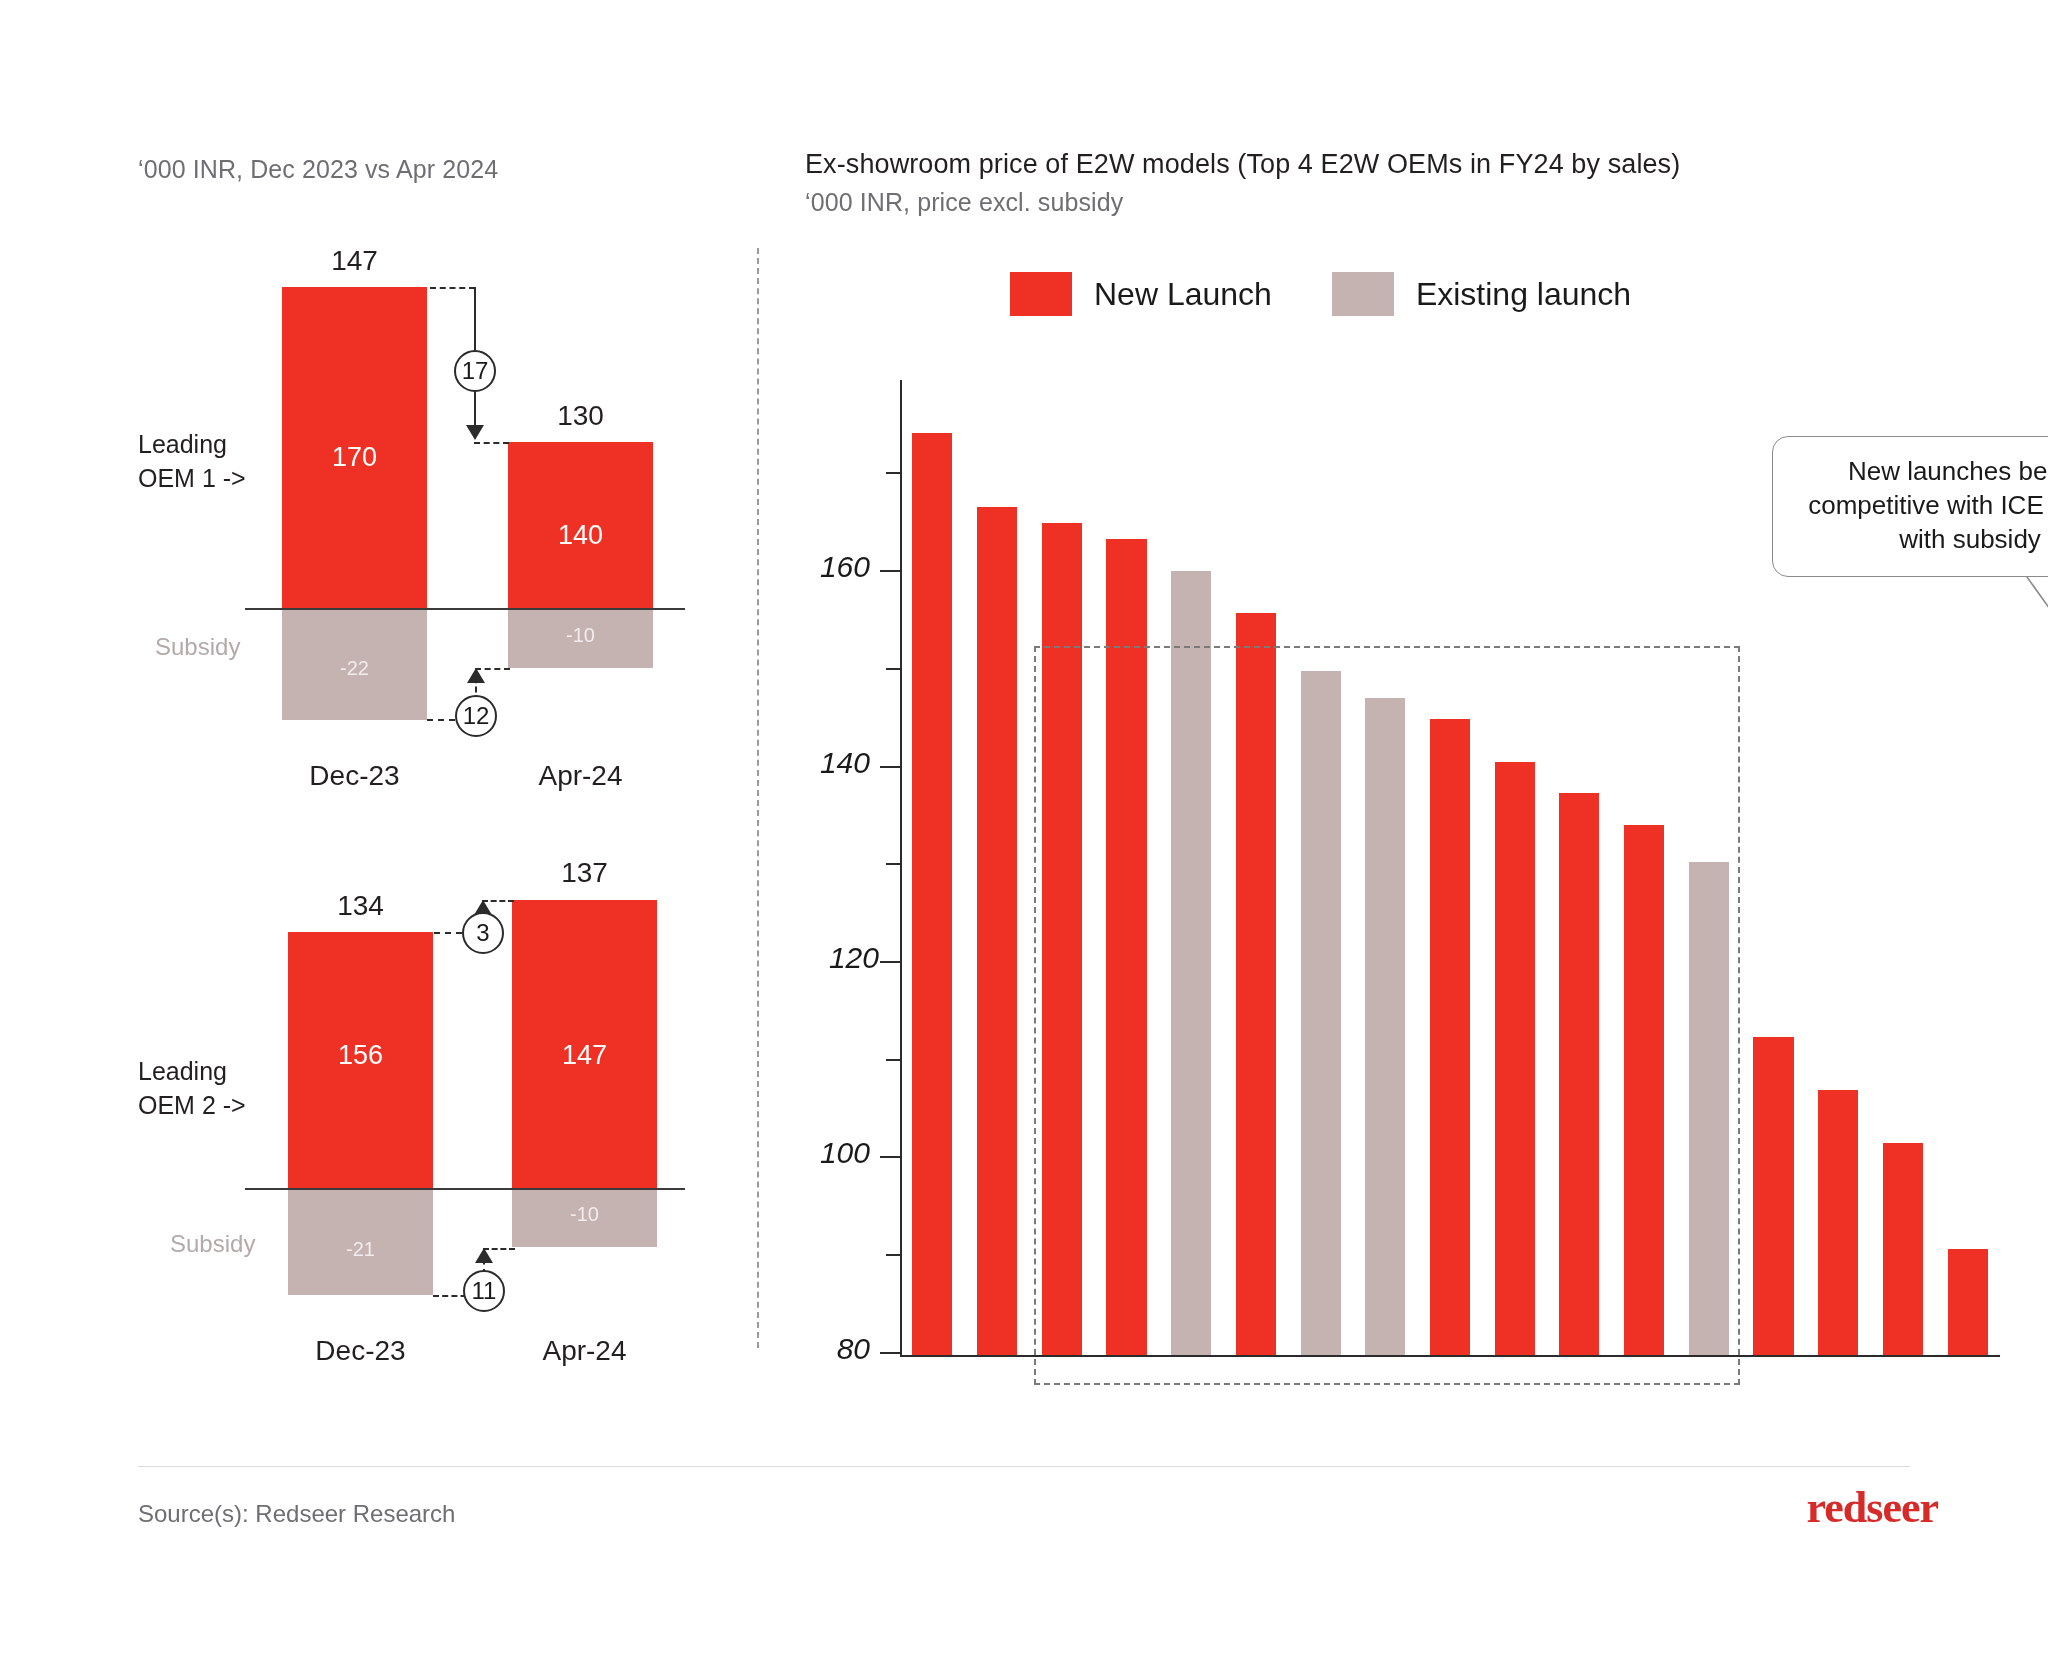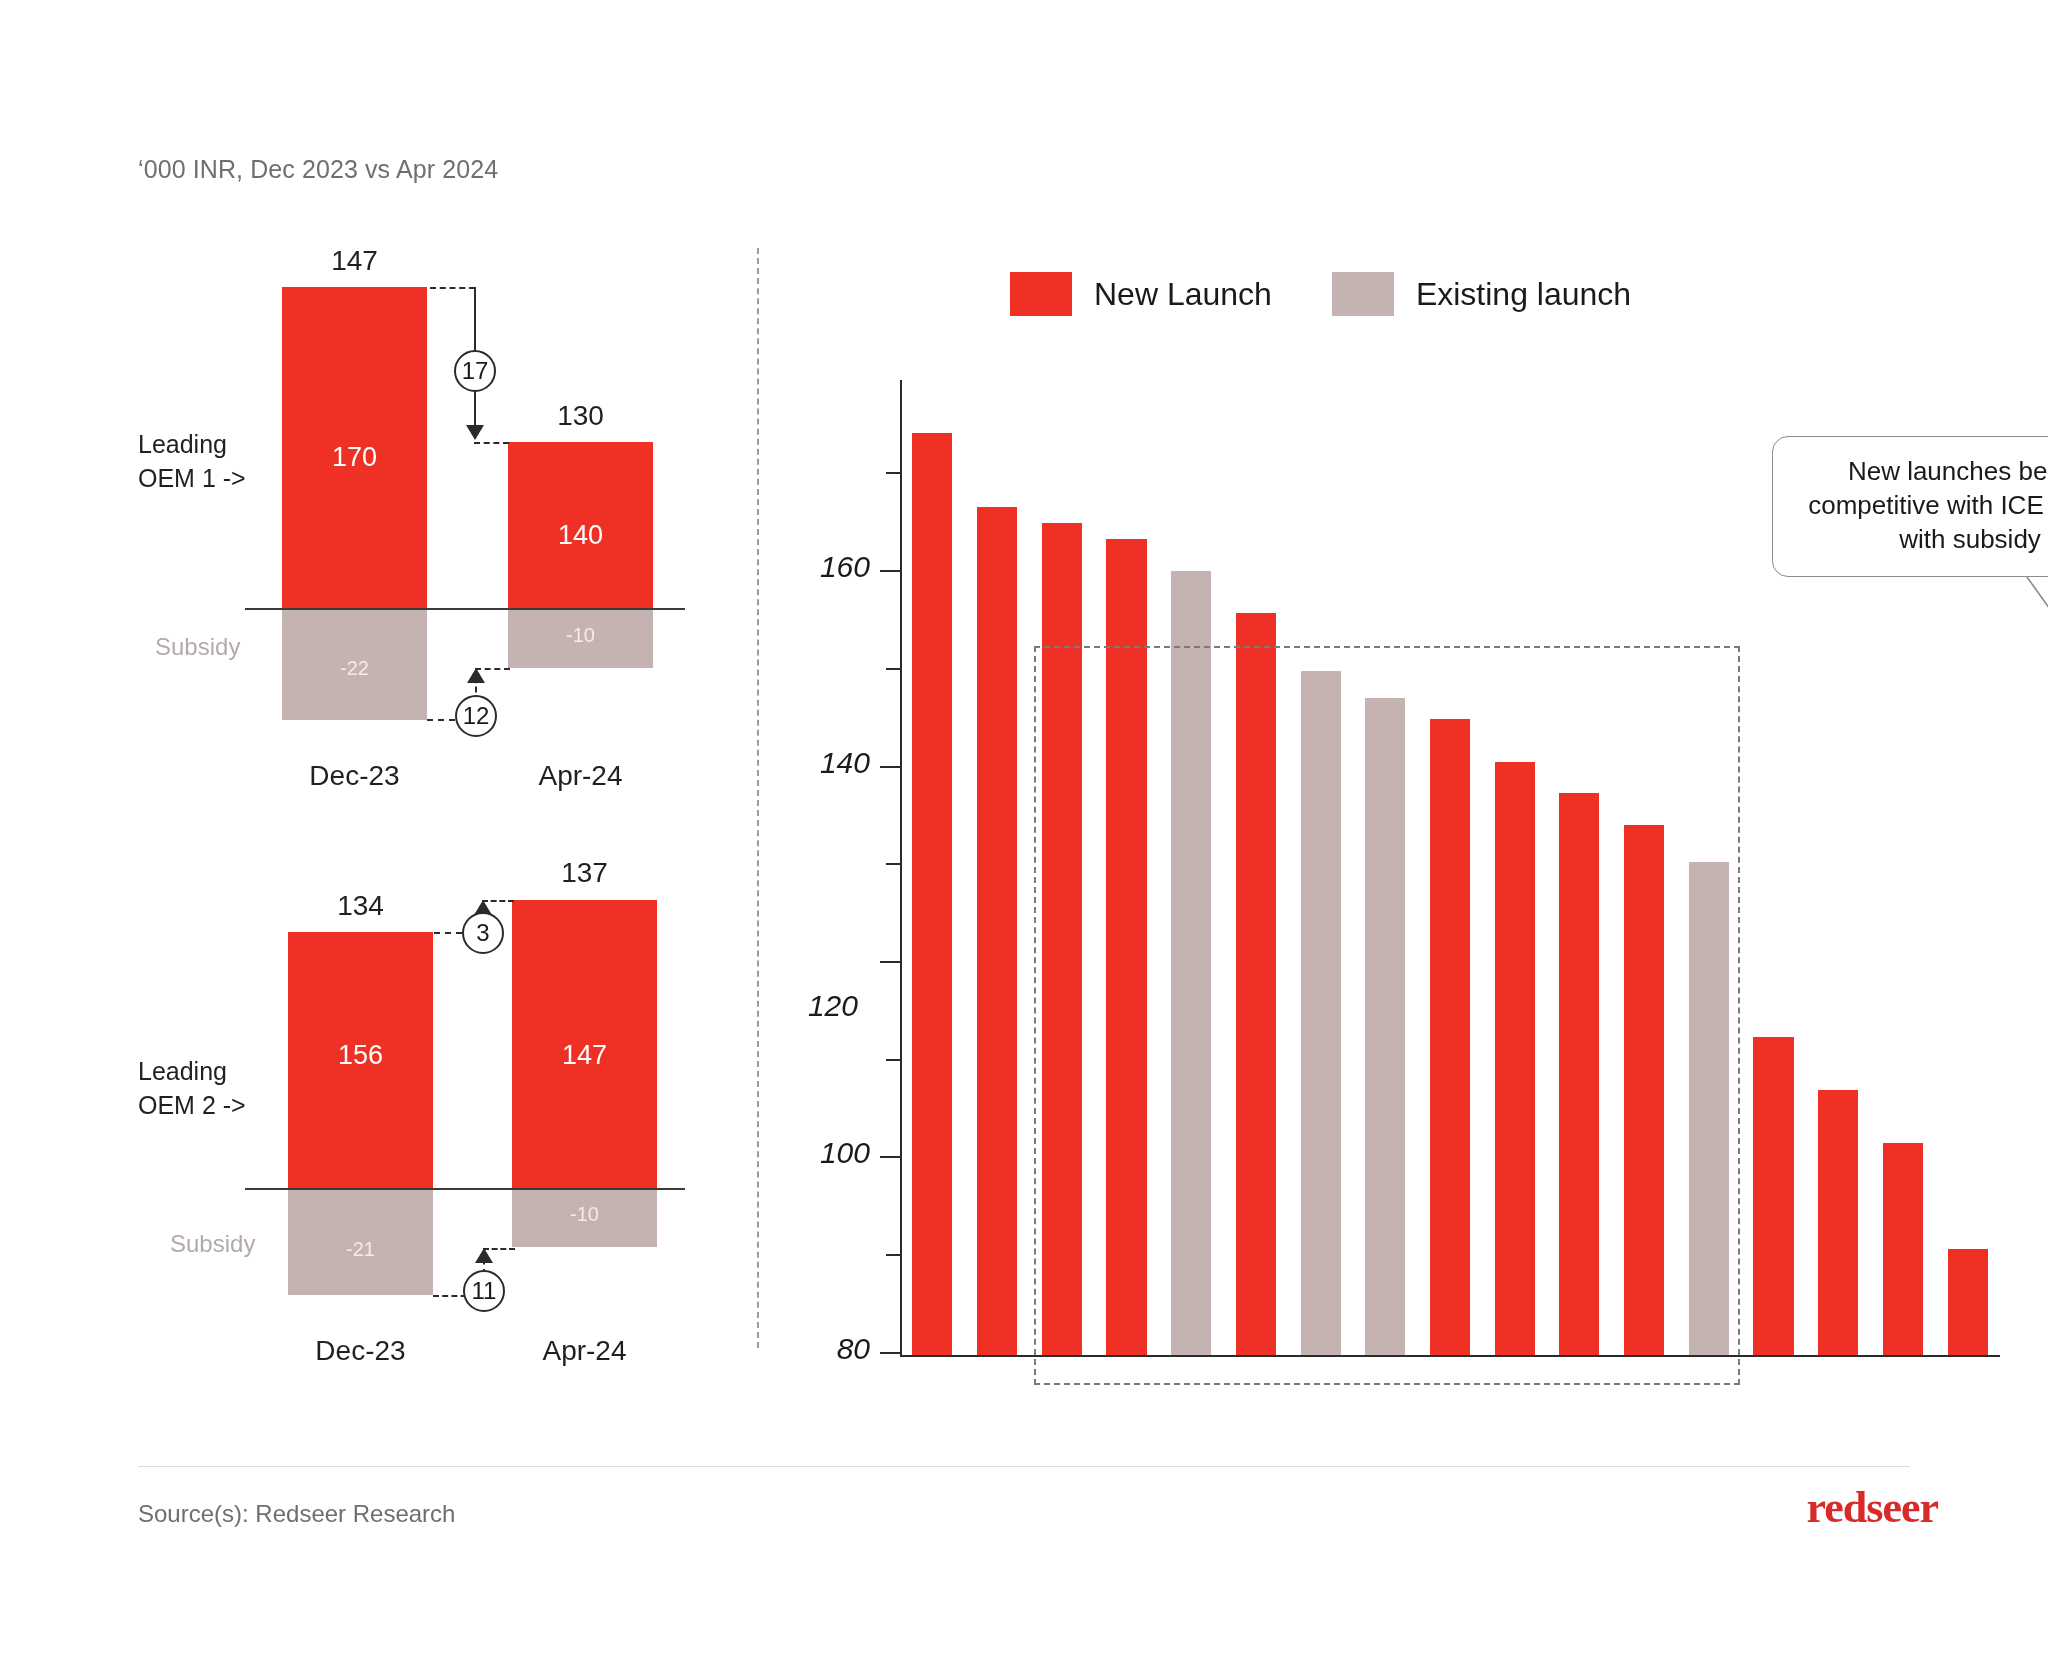--- a/index.html
+++ b/index.html
@@ -196,41 +196,45 @@
 
     <div class="xcat" style="left:278px; top:765px; width:165px;">Dec-23</div>
     <div class="xcat" style="left:502px; top:765px; width:165px;">Apr-24</div>
   </div>
 </div>
 
 <div class="divider"></div>
 
 <div class="right-panel">
 
+  <div class="title-right" style="left:45px; top:148px;">
+    <div class="t-main">Ex-showroom price of E2W models (Top 4 E2W OEMs in FY24 by sales)</div>
+    <div class="t-sub">‘000 INR,  price excl. subsidy</div>
+  </div>
 
   <div class="legend">
     <div class="legend-item">
       <span class="legend-swatch" style="background:#ee3124;"></span>
       <span class="legend-label">New Launch</span>
     </div>
     <div class="legend-item">
       <span class="legend-swatch" style="background:#c4b3b1;"></span>
       <span class="legend-label">Existing launch</span>
     </div>
   </div>
 
   <div class="axis-line"></div>
   <div class="axis-base"></div>
 
   <div class="tick major" style="top:570px;"></div>
   <div class="ytick-label" style="left:20px; top:550px; width:90px;">160</div>
   <div class="tick major" style="top:766px;"></div>
   <div class="ytick-label" style="left:20px; top:746px; width:90px;">140</div>
   <div class="tick major" style="top:961px;"></div>
-  <div class="ytick-label" style="left:8px; top:941px; width:90px;margin-top:48px;">120</div>
+  <div class="ytick-label" style="left:29px; top:941px; width:90px;">120</div>
   <div class="tick major" style="top:1156px;"></div>
   <div class="ytick-label" style="left:20px; top:1136px; width:90px;">100</div>
   <div class="tick major" style="top:1352px;"></div>
   <div class="ytick-label" style="left:20px; top:1332px; width:90px;">80</div>
 
   <div class="tick" style="top:472px;"></div>
   <div class="tick" style="top:668px;"></div>
   <div class="tick" style="top:863px;"></div>
   <div class="tick" style="top:1059px;"></div>
   <div class="tick" style="top:1254px;"></div>

